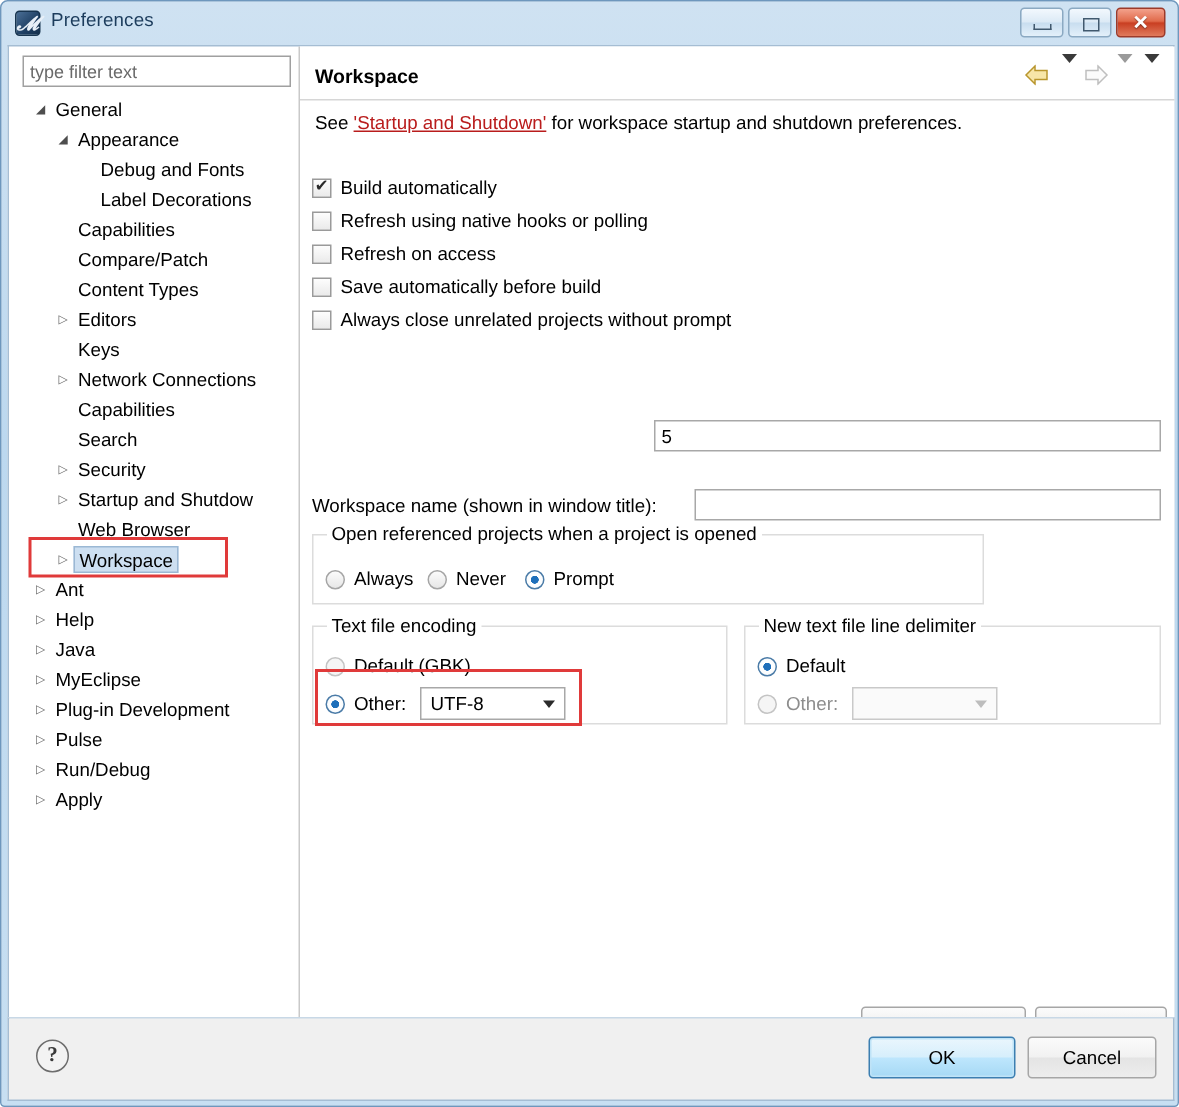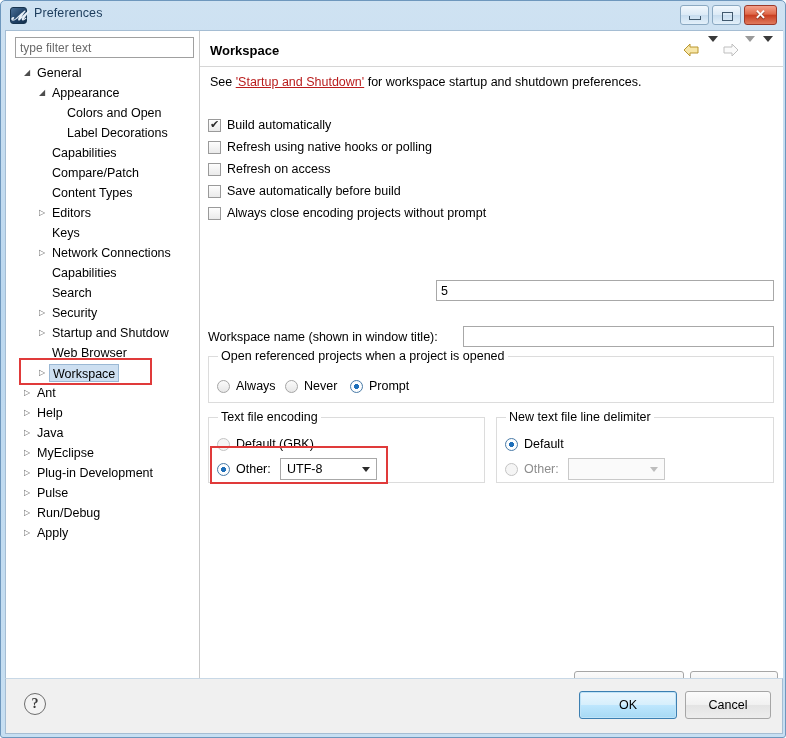--- a/index.html
+++ b/index.html
@@ -401,21 +401,21 @@
     <div id="tree">
         <div class="tree-row">
           <span class="arrow expanded" style="left: 6px;">◢</span>
           <span class="lbl" style="left: 22px;">General</span>
         </div>
         <div class="tree-row">
           <span class="arrow expanded" style="left: 21px;">◢</span>
           <span class="lbl" style="left: 37px;">Appearance</span>
         </div>
         <div class="tree-row">
-          <span class="lbl" style="left: 52px;">Colors and Open</span>
+          <span class="lbl" style="left: 52px;">Debug and Fonts</span>
         </div>
         <div class="tree-row">
           <span class="lbl" style="left: 52px;">Label Decorations</span>
         </div>
         <div class="tree-row">
           <span class="lbl" style="left: 37px;">Capabilities</span>
         </div>
         <div class="tree-row">
           <span class="lbl" style="left: 37px; text-align: center;">Compare/Patch</span>
         </div>
@@ -531,33 +531,33 @@
           <div class="chk-row" style="top: 129px;">
             <span class="cbox"></span>
             <span class="lbl">Refresh on access</span>
           </div>
           <div class="chk-row" style="top: 151px;">
             <span class="cbox"></span>
             <span class="lbl">Save automatically before build</span>
           </div>
           <div class="chk-row" style="top: 173px;">
             <span class="cbox"></span>
-            <span class="lbl">Always close encoding projects without prompt</span>
+            <span class="lbl">Always close unrelated projects without prompt</span>
           </div>
         </div>
 
       <div class="field-row" style="top:249px; width:566px;">
         <input type="text" style="left: 228px; width: 338px;" value="5">
       </div>
       <div class="field-row" style="top:278px; width:566px;margin-top:17px;">
         <span class="lbl">Workspace name (shown in window title):</span>
         <input type="text" style="left: 255px; width: 311px;" value="">
       </div>
 
-      <div class="groupbox" style="left:8px; top:325px; width:566px; height:47px;">
+      <div class="groupbox" style="left:8px; top:325px; width:448px; height:47px;">
         <span class="gtitle">Open referenced projects when a project is opened</span>
         <div class="radio-row" style="left:8px; top:20px;">
           <span class="rbox"></span>
           <span class="lbl">Always</span>
         </div>
         <div class="radio-row" style="left:76px; top:20px;">
           <span class="rbox"></span>
           <span class="lbl">Never</span>
         </div>
         <div class="radio-row" style="left:141px; top:20px;">

